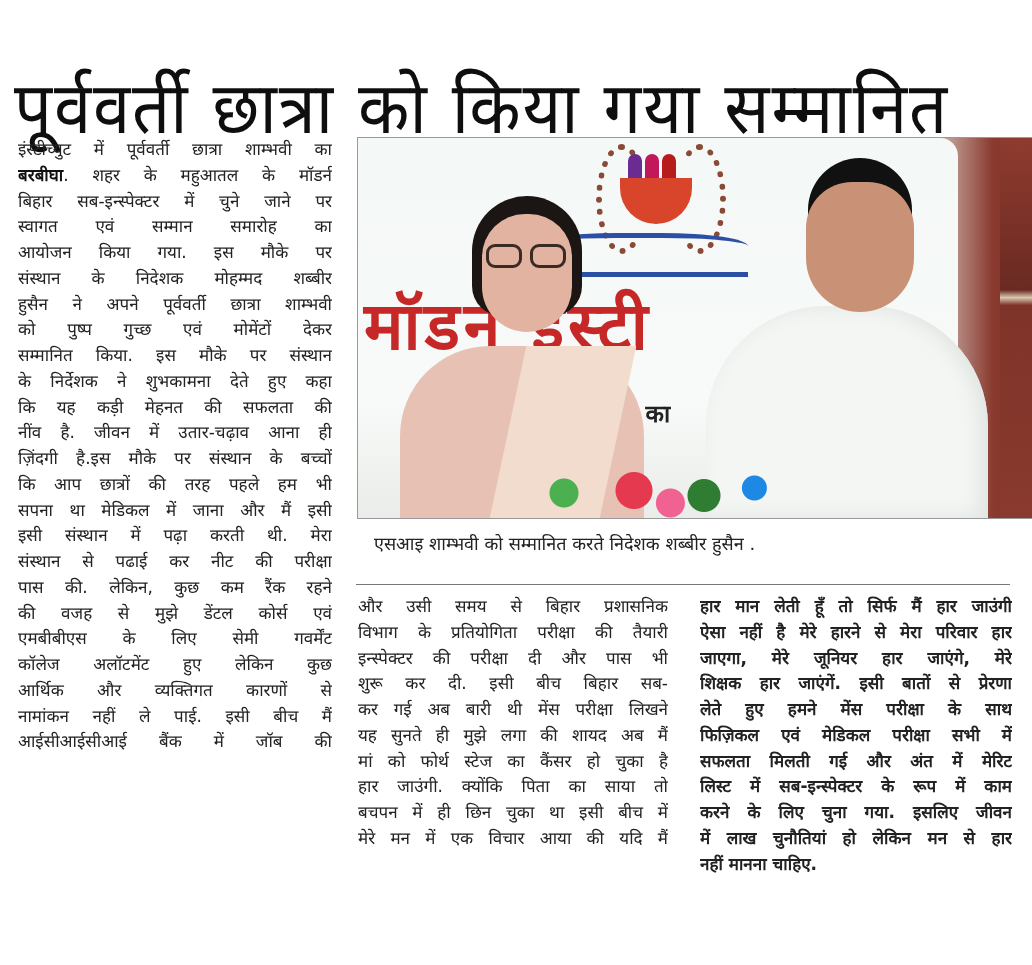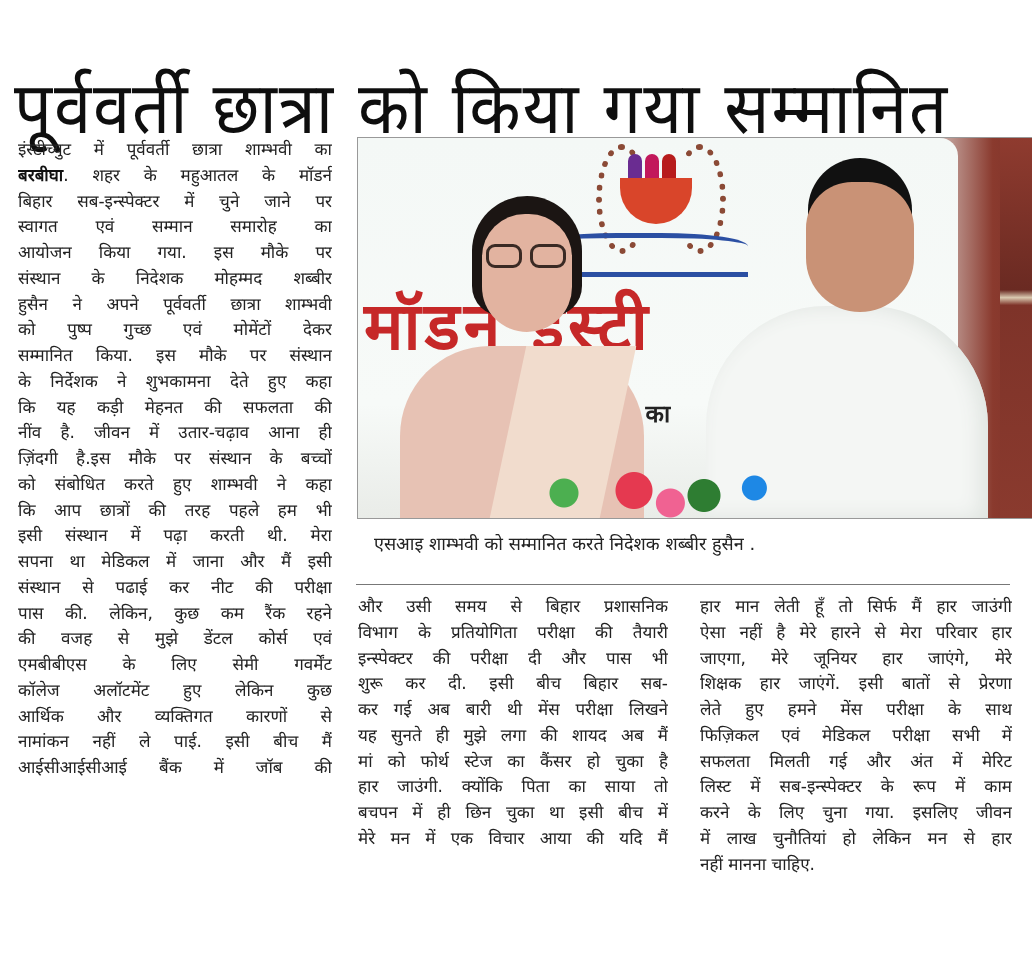--- a/index.html
+++ b/index.html
@@ -17,21 +17,21 @@
     white-space:nowrap;
   }
   .col {
     position:absolute; font-size:17px; line-height:25.75px;
     color:#222; text-align:justify; text-align-last:justify;
   }
   .col .line { display:block; white-space:nowrap; overflow:hidden; height:25.75px; }
   .col .line.last { text-align-last:left; }
   .col1 { left:18px; top:137px; width:314px; }
   .col2 { left:358px; top:594px; width:310px; }
-  .col3 { left:700px; top:594px; width:312px; }
+  .col3 { left:700px; top:594px; width:312px;font-weight:bold; }
   .dateline { font-weight:bold; color:#111; }
   .photo {
     position:absolute; left:357px; top:137px; width:652px; height:380px;
     border:1px solid #999; overflow:hidden;
     background:linear-gradient(90deg,#e9f3f2 0%,#f2f7f5 55%,#eef2f0 80%,#8a3a2e 92%,#7a2f28 100%);
     padding-left:38px;
   }
   .photo .banner {
     position:absolute; left:0; top:0; width:600px; height:380px;
     background:linear-gradient(180deg,#f4f8f6 0%,#f7faf8 70%,#e9ece8 100%);
@@ -109,24 +109,23 @@
   <span class="line">स्वागत एवं सम्मान समारोह का</span>
   <span class="line">आयोजन किया गया. इस मौके पर</span>
   <span class="line">संस्थान के निदेशक मोहम्मद शब्बीर</span>
   <span class="line">हुसैन ने अपने पूर्ववर्ती छात्रा शाम्भवी</span>
   <span class="line">को पुष्प गुच्छ एवं मोमेंटों देकर</span>
   <span class="line">सम्मानित किया. इस मौके पर संस्थान</span>
   <span class="line">के निर्देशक ने शुभकामना देते हुए कहा</span>
   <span class="line">कि यह कड़ी मेहनत की सफलता की</span>
   <span class="line">नींव है. जीवन में उतार-चढ़ाव आना ही</span>
   <span class="line">ज़िंदगी है.इस मौके पर संस्थान के बच्चों</span>
-  <span class="line">को संबोधित करते हुए शाम्भवी ने कहा</span>
   <span class="line">कि आप छात्रों की तरह पहले हम भी</span>
+  <span class="line">सपना था मेडिकल में जाना और मैं इसी</span>
   <span class="line">इसी संस्थान में पढ़ा करती थी. मेरा</span>
-  <span class="line">सपना था मेडिकल में जाना और मैं इसी</span>
   <span class="line">संस्थान से पढाई कर नीट की परीक्षा</span>
   <span class="line">पास की. लेकिन, कुछ कम रैंक रहने</span>
   <span class="line">की वजह से मुझे डेंटल कोर्स एवं</span>
   <span class="line">एमबीबीएस के लिए सेमी गवर्मेंट</span>
   <span class="line">कॉलेज अलॉटमेंट हुए लेकिन कुछ</span>
   <span class="line">आर्थिक और व्यक्तिगत कारणों से</span>
   <span class="line">नामांकन नहीं ले पाई. इसी बीच मैं</span>
   <span class="line">आईसीआईसीआई बैंक में जॉब की</span>
 </div>
 

